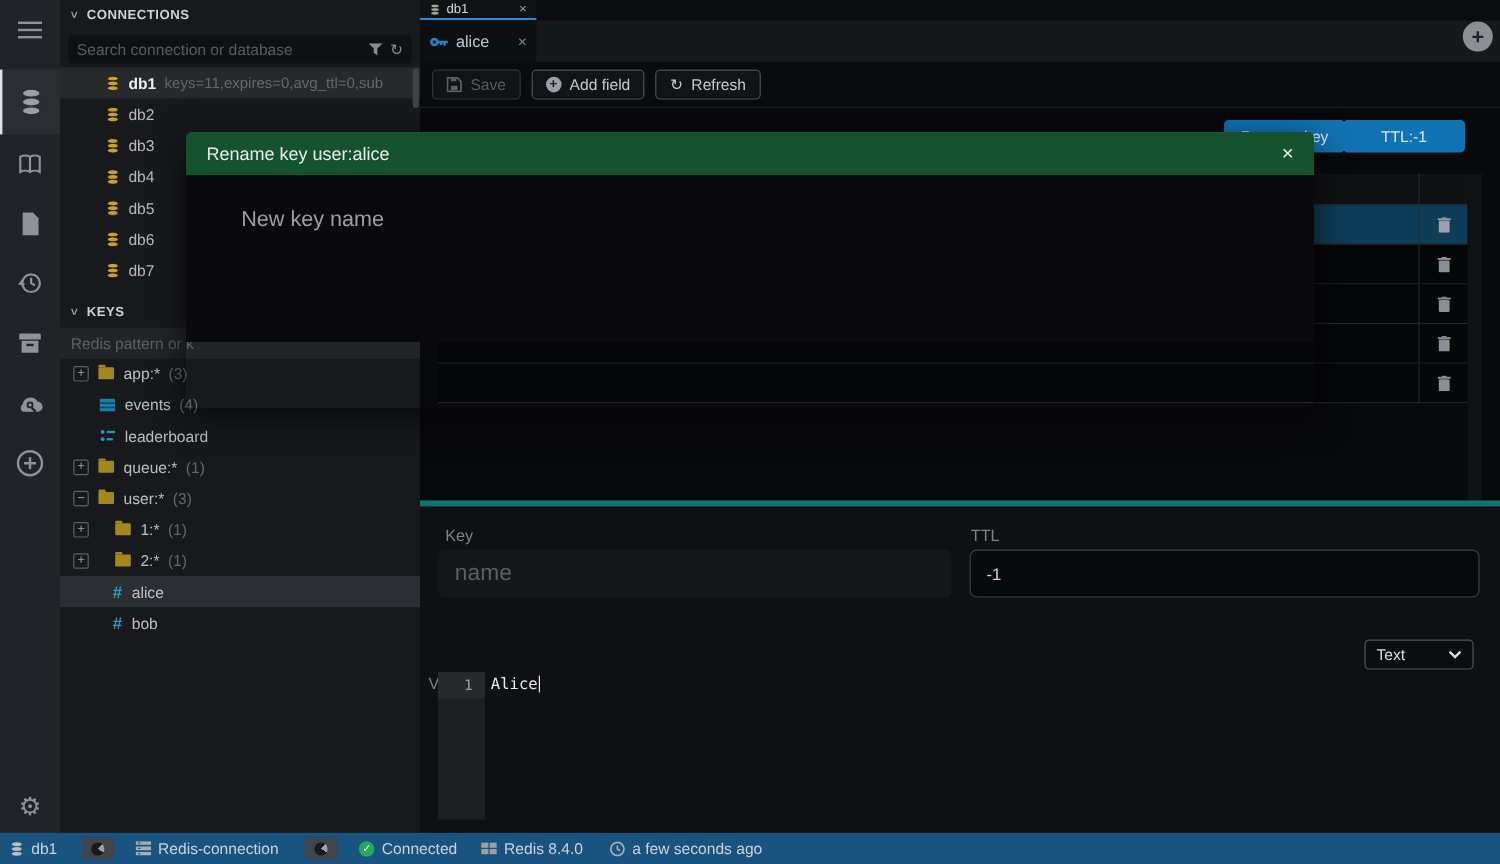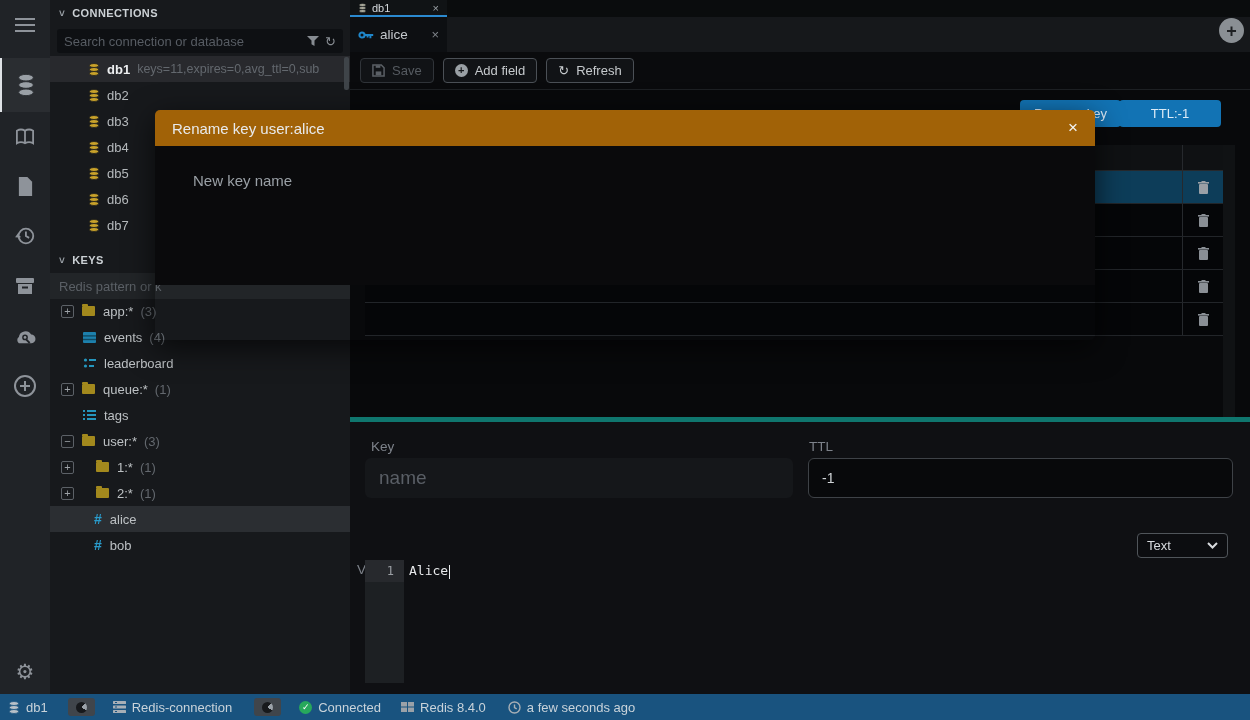--- a/index.html
+++ b/index.html
@@ -86,24 +86,24 @@
 
   
   .statusbar { position:absolute; left:0; top:694px; width:1250px; height:26px; background:#19537f; display:flex; align-items:center; padding-left:8px; font-size:13px; color:#c9d3da; z-index:4; }
   .st-group { display:flex; align-items:center; gap:6px; }
   .pie-badge { width:27px; height:18px; background:#40454b; border-radius:3px; display:flex; align-items:center; justify-content:center; cursor:pointer; }
   .pie { width:11px; height:11px; border-radius:50%; background:conic-gradient(#17191c 0 40deg,#9aa1a8 40deg 120deg,#17191c 120deg 360deg); }
   .check-circle { width:13px; height:13px; border-radius:50%; background:#27a85c; color:#fff; font-size:9px; display:flex; align-items:center; justify-content:center; line-height:1; }
 
   
   .modal { position:absolute; left:155px; top:110px; width:940px; height:230px; border-radius:5px; z-index:10; box-shadow:0 8px 30px rgba(0,0,0,.65); }
-  .modal-header { height:36px; background:#a16207; border-radius:5px 5px 0 0; display:flex; align-items:center; padding:0 17px; font-size:15px; color:#e8eaec; }
+  .modal-header { height:36px; background:#14532d; border-radius:5px 5px 0 0; display:flex; align-items:center; padding:0 17px; font-size:15px; color:#e8eaec; }
   .modal-close { margin-left:auto; color:#f2f4f6; font-size:17px; cursor:pointer; }
   .modal-body { height:139px; background:#0a0a0c; position:relative; }
-  .modal-label { position:absolute; left:38px; top:26px; font-size:15px; color:#9aa0a6; }
+  .modal-label { position:absolute; left:46px; top:26px; font-size:18px; color:#9aa0a6; }
   .modal-input { position:absolute; left:35px; top:52px; width:870px; height:42px; background:#020203; border:1px solid #1e9ad6; border-radius:8px; box-shadow:0 0 7px 1px rgba(26,144,214,.7); display:flex; align-items:center; padding:0 13px; font-size:14px; color:#eceef0; cursor:text; }
   .squiggle { border-bottom:2px dotted #b8392e; padding-bottom:1px; }
   .mcursor { display:inline-block; width:1px; height:17px; background:#eef0f2; margin-left:1px; }
   .modal-footer { height:55px; background:#0a0a0c; border-top:1px solid #2a2d31; border-radius:0 0 5px 5px; position:relative; }
   .mbtn { position:absolute; top:9px; height:28px; background:#1273b4; border:none; border-radius:4px; color:#eef4f9; font-size:13.5px; font-family:"Liberation Sans",sans-serif; cursor:pointer; }
   .ok-btn { left:17px; width:102px; }
   .cancel-btn { left:126px; width:100px; }
 
   svg { display:block; }
 </style>
@@ -290,33 +290,20 @@
               <rect x="6" y="8" width="5" height="2"></rect>
             </g>
           </svg>
         <span class="lbl">leaderboard</span>
       </div>
       <div class="tree-row">
         <span class="expand-box">+</span>
         <span class="folder-icon ml8"></span>
         <span class="lbl">queue:*</span>
         <span class="count">(1)</span>
-      </div>
-      <div class="tree-row">
-        <svg class="ml33" width="13" height="12" viewBox="0 0 13 12">
-            <g fill="#2596be">
-              <rect x="0" y="1" width="2" height="2"></rect>
-              <rect x="4" y="1" width="9" height="2"></rect>
-              <rect x="0" y="5" width="2" height="2"></rect>
-              <rect x="4" y="5" width="9" height="2"></rect>
-              <rect x="0" y="9" width="2" height="2"></rect>
-              <rect x="4" y="9" width="9" height="2"></rect>
-            </g>
-          </svg>
-        <span class="lbl">tags</span>
       </div>
       <div class="tree-row">
         <span class="expand-box">−</span>
         <span class="folder-icon ml8"></span>
         <span class="lbl">user:*</span>
         <span class="count">(3)</span>
       </div>
       <div class="tree-row">
         <span class="expand-box">+</span>
         <span class="folder-icon ml22"></span>

